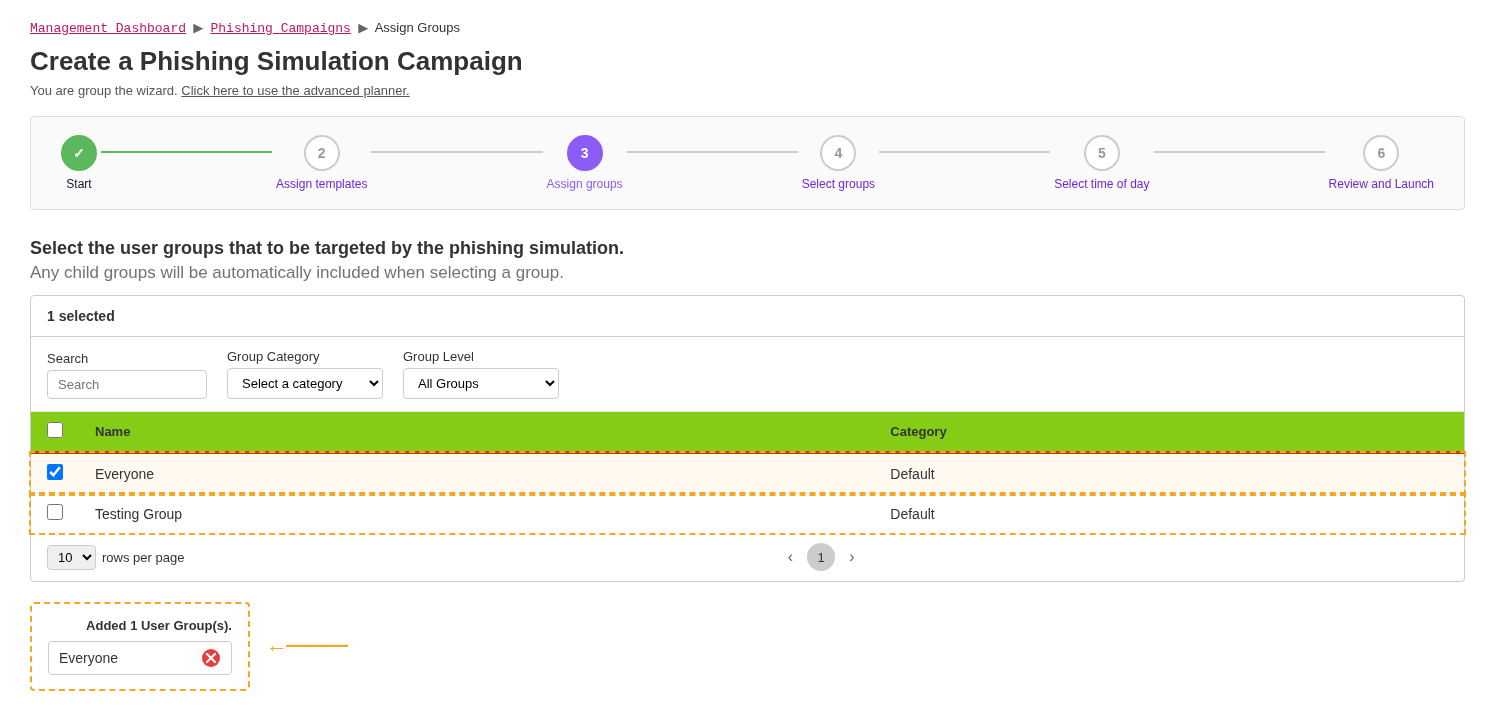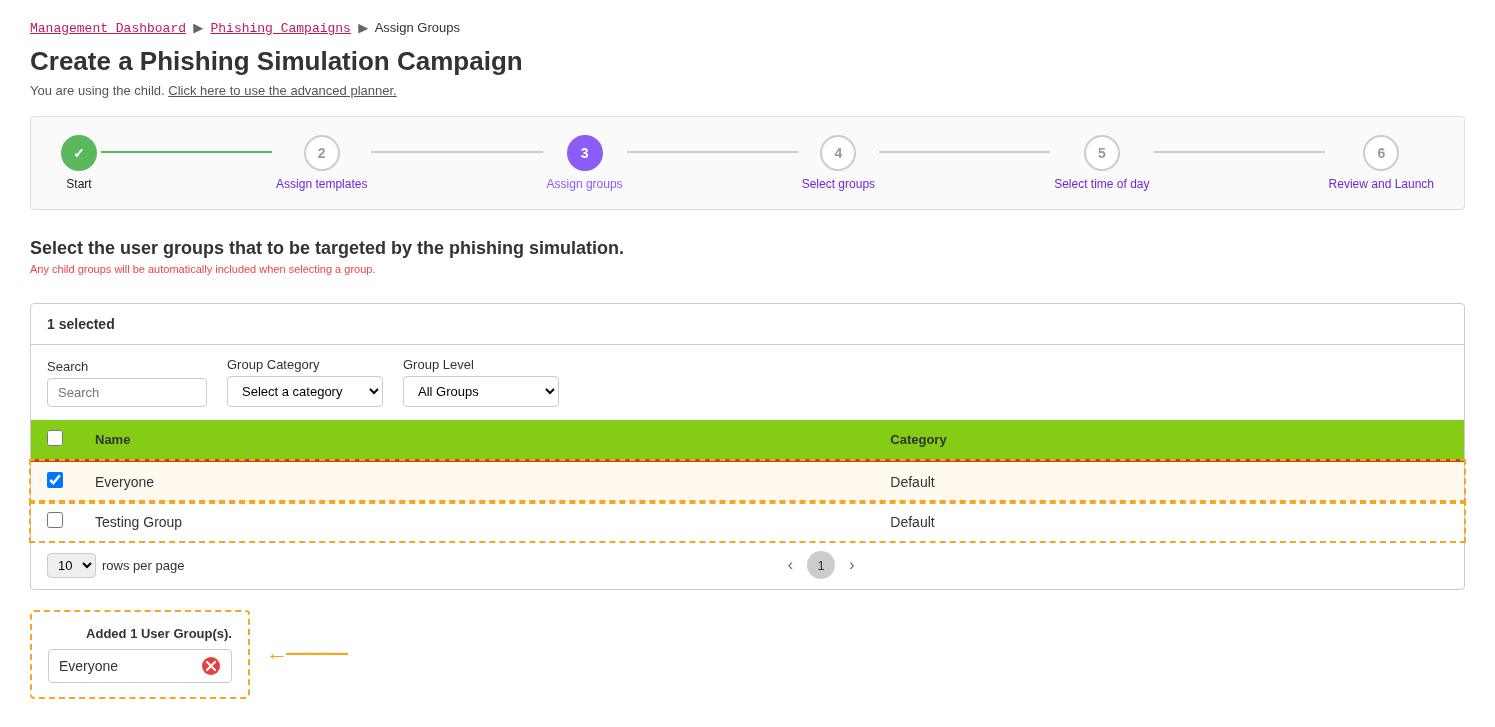--- a/index.html
+++ b/index.html
@@ -69,21 +69,21 @@
       flex: 1;
       height: 2px;
       background: #ccc;
       margin: 0 4px;
       margin-bottom: 22px;
     }
     .step-line.completed { background: #5cb85c; }
 
     
     .section-title { font-size: 18px; font-weight: bold; margin-bottom: 4px; }
-    .section-desc { font-size: 11px; color: #ef4444; margin-bottom: 28px; }
+    .section-desc { font-size: 17px; color: #737373; margin-bottom: 12px; }
 
     
     .table-container {
       border: 1px solid #ccc;
       border-radius: 4px;
       margin-bottom: 20px;
     }
     .selected-count {
       padding: 12px 16px;
       font-weight: bold;
@@ -222,21 +222,21 @@
 <div class="breadcrumb">
   <a>Management Dashboard</a>
   &nbsp;▶&nbsp;
   <a>Phishing Campaigns</a>
   &nbsp;▶&nbsp;
   <span>Assign Groups</span>
 </div>
 
 <h1>Create a Phishing Simulation Campaign</h1>
 <p class="subtitle">
-  <span>You are using the child.</span>
+  <span>You are group the wizard.</span>
   <a>Click here to use the advanced planner.</a>
 </p>
 
 <div class="progress-container">
   <div class="progress-steps">
 
     <div class="step-wrapper">
       <div class="step-circle completed">✓</div>
       <div class="step-label completed">Start</div>
     </div>

